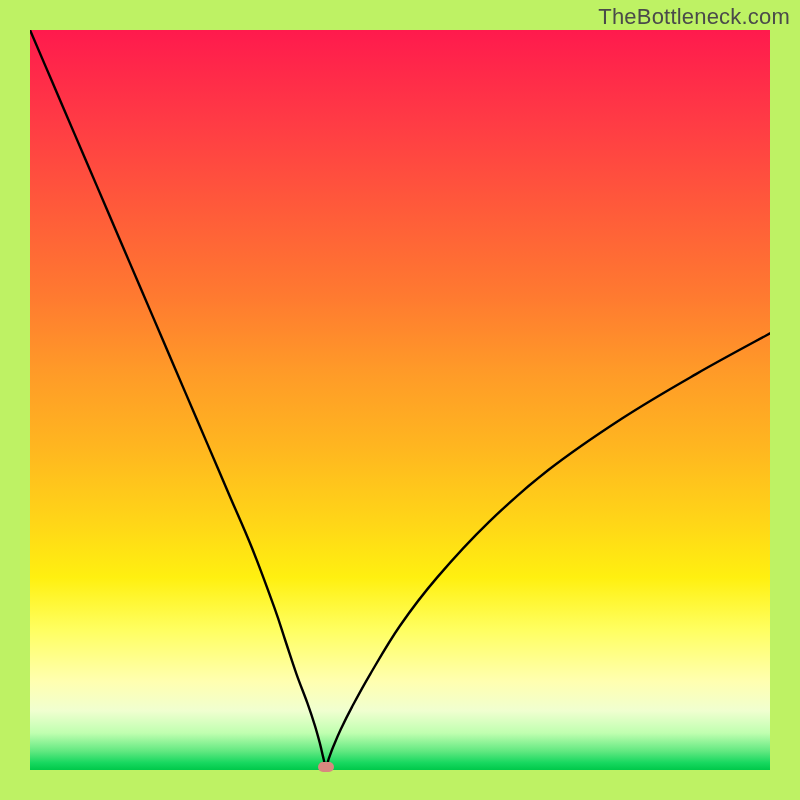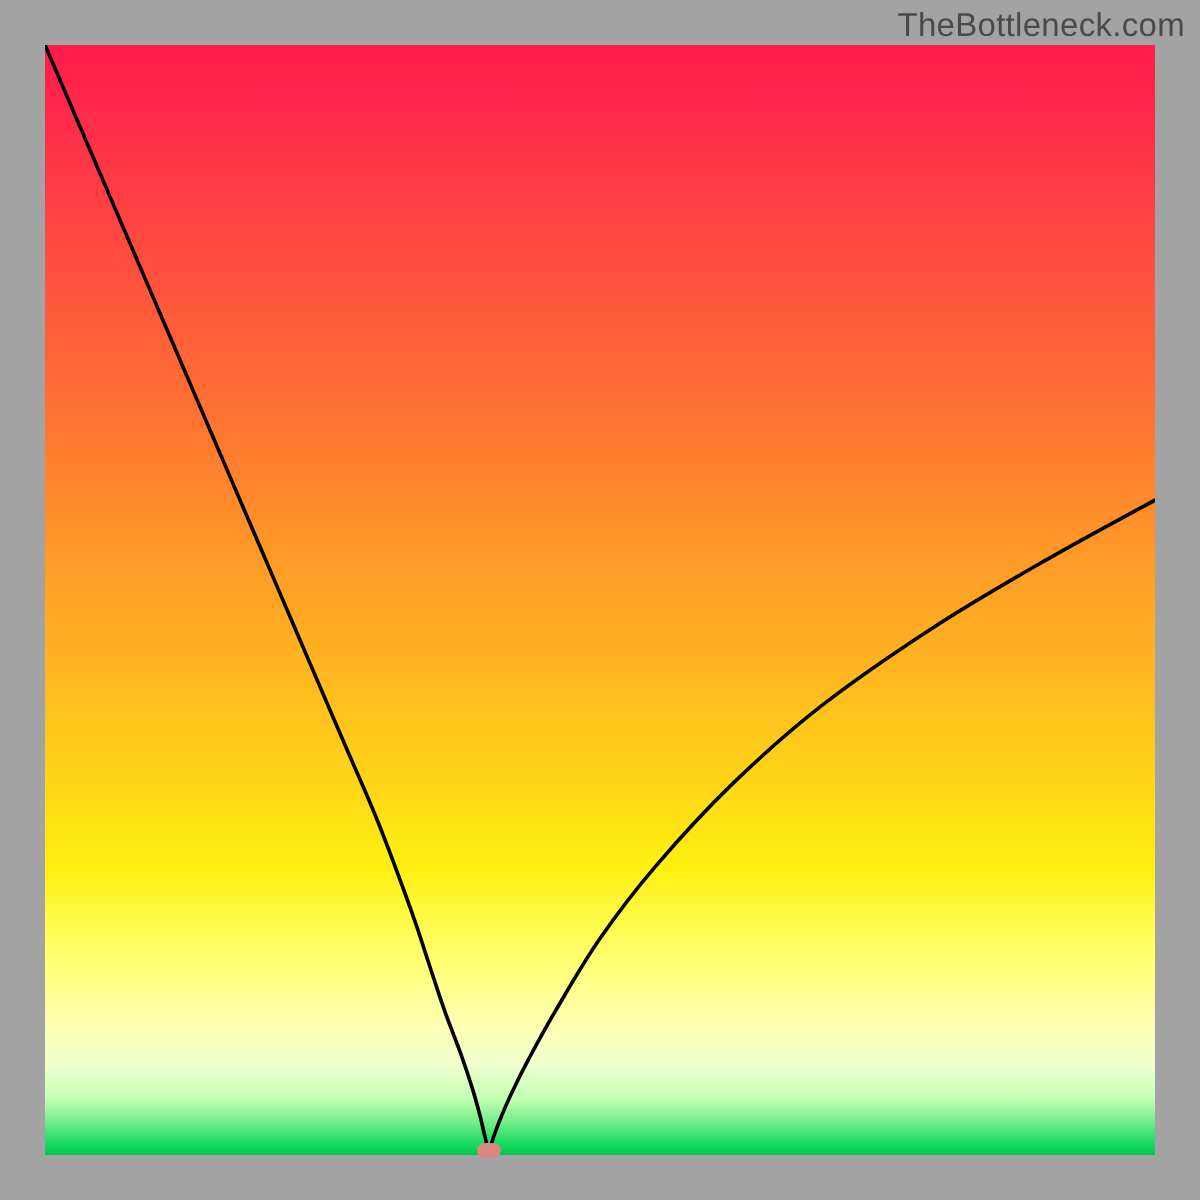--- a/index.html
+++ b/index.html
@@ -10,21 +10,21 @@
     overflow: hidden;
     background: #000;
     font-family: Arial, Helvetica, sans-serif;
   }
   .frame {
     position: absolute;
     left: 0;
     top: 0;
     width: 800px;
     height: 800px;
-    background: #a3a3a3;
+    background: #bef264;
   }
   .plot {
     position: absolute;
     left: 30px;
     top: 30px;
     width: 740px;
     height: 740px;
     
     background: linear-gradient(to bottom,
       #ff1a4d 0%,

